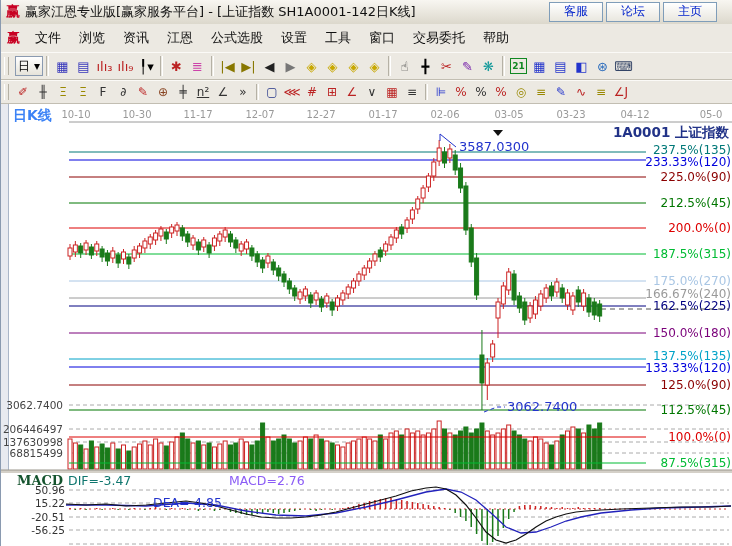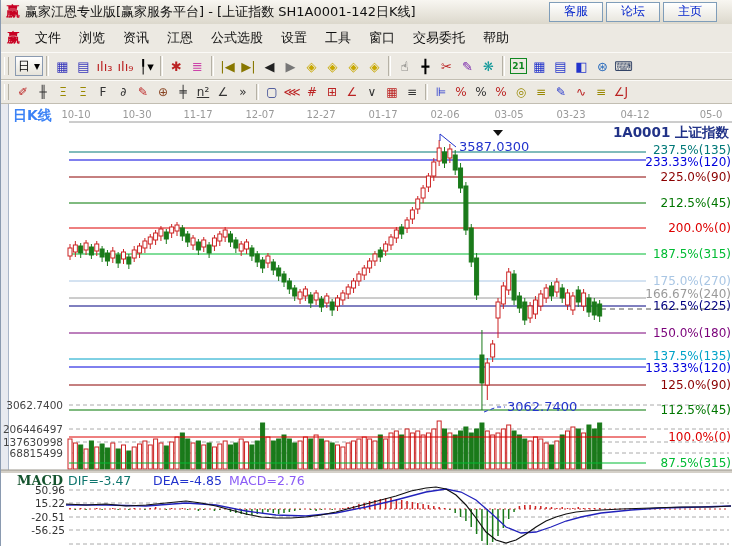--- a/index.html
+++ b/index.html
@@ -38,21 +38,21 @@
   
   .chart-wrap{position:absolute;left:0;top:104px;width:732px;height:442px;background:#fff;}
   .left-strip{position:absolute;left:0;top:0;width:7px;height:366px;background:#e8eaf0;
     border-right:1px solid #aab6c8;}
   .period-label{position:absolute;left:12px;top:3px;color:#3b82f6;font-weight:bold;font-size:14px;}
   svg{position:absolute;left:0;top:0;}
   .macd-header{position:absolute;left:0;top:369px;width:732px;height:14px;font-size:12.5px;}
   .macd-header span{position:absolute;white-space:nowrap;}
   .macd-name{left:4px;color:#14532d;font-weight:bold;font-family:"DejaVu Serif",serif;font-size:13px;margin-left:12px;}
   .macd-dif{left:67px;color:#0f766e;}
-  .macd-dea{left:152px;color:#2233cc;}
+  .macd-dea{left:152px;color:#2233cc;margin-top:22px;}
   .macd-val{left:228px;color:#8b5cf6;}
 </style>
 </head>
 <body>
 
 <div class="window">
 
   <div class="titlebar">
     <span class="logo">赢</span>
     <span class="title-text">赢家江恩专业版[赢家服务平台] - [上证指数  SH1A0001-142日K线]</span>

